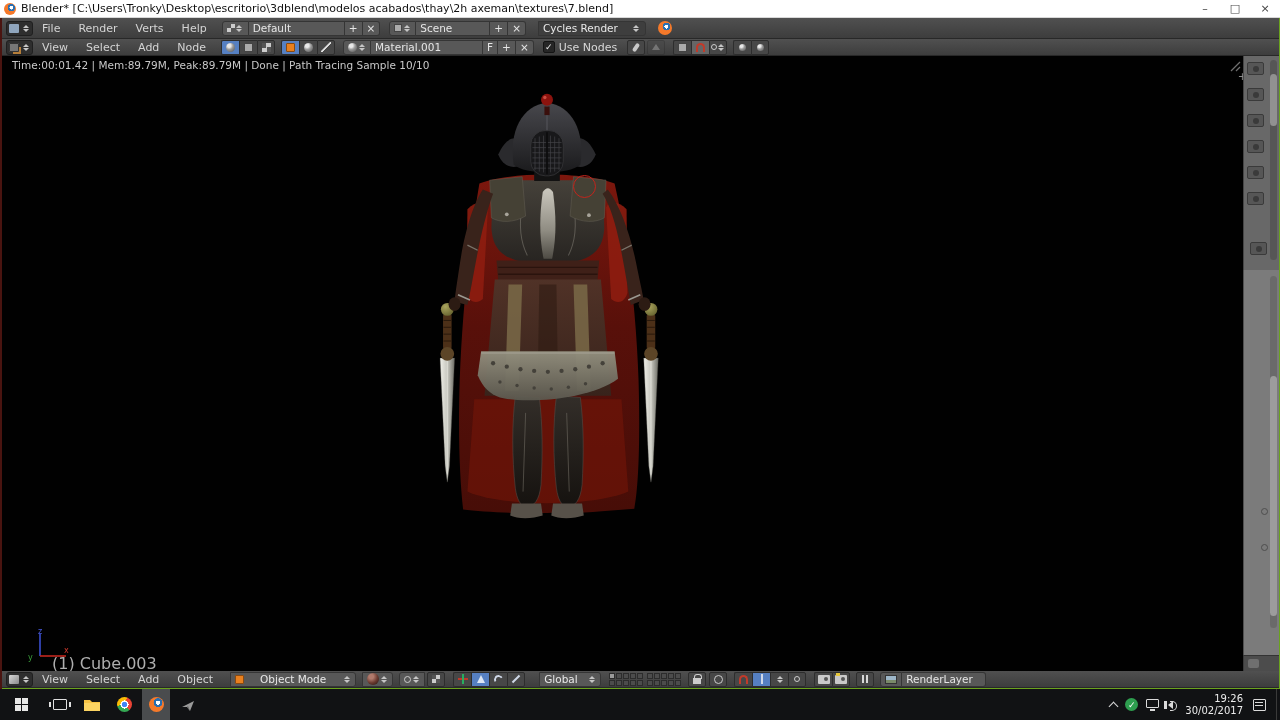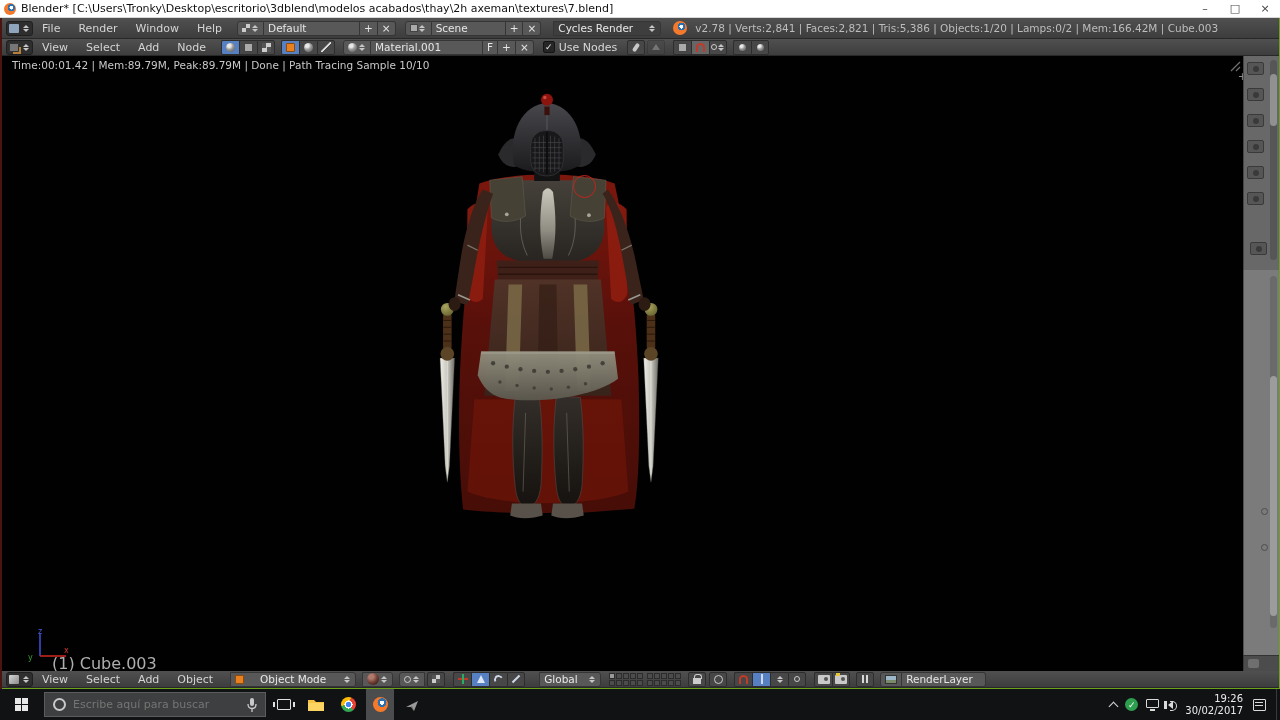--- a/index.html
+++ b/index.html
@@ -167,21 +167,21 @@
     <div class="hdr hdr-info">
       <div class="etype">
         <span class="eicon ei-info"></span>
         <span class="updn">
             <i class="u"></i>
             <i class="d"></i>
           </span>
       </div>
       <span class="menu">File</span>
       <span class="menu">Render</span>
-      <span class="menu">Window</span>
+      <span class="menu">Verts</span>
       <span class="menu">Help</span>
 
       <div class="grp" style="margin-left:6px">
         <span class="seg">
           <span class="checker" style="width:8px;height:8px"></span>
           <span class="updn">
               <i class="u"></i>
               <i class="d"></i>
             </span>
         </span>
@@ -207,21 +207,20 @@
         <span class="seg" style="width:108px; justify-content:space-between; background:#3e3e3e">
           <span class="fieldtxt">Cycles Render</span>
           <span class="updn">
               <i class="u"></i>
               <i class="d"></i>
             </span>
         </span>
       </div>
 
       <div class="blogo"></div>
-      <span class="stats">v2.78 | Verts:2,841 | Faces:2,821 | Tris:5,386 | Objects:1/20 | Lamps:0/2 | Mem:166.42M | Cube.003</span>
     </div>
 
     <div class="hdr hdr-node">
       <div class="etype">
         <span class="eicon ei-node"></span>
         <span class="updn">
             <i class="u"></i>
             <i class="d"></i>
           </span>
       </div>
@@ -656,29 +655,20 @@
 
   <div class="taskbar">
     <div class="tb-start">
       <span class="winlogo">
           <i></i>
           <i></i>
           <i></i>
           <i></i>
         </span>
     </div>
-    <div class="tb-search">
-      <span class="cortana"></span>
-      <input type="text" placeholder="Escribe aquí para buscar" style="">
-      <svg class="micico" width="10" height="14">
-        <rect x="3" y="0" width="4" height="8" rx="2" fill="#c9c9c9"></rect>
-        <path d="M1 6 C1 12 9 12 9 6" stroke="#c9c9c9" stroke-width="1.3" fill="none"></path>
-        <line x1="5" y1="11" x2="5" y2="14" stroke="#c9c9c9" stroke-width="1.3"></line>
-      </svg>
-    </div>
     <div class="tb-ico">
         <span class="tview"></span>
       </div>
     <div class="tb-ico">
       <svg width="16" height="13">
         <path d="M0 2 L6 2 L8 4 L16 4 L16 13 L0 13 Z" fill="#f7c344"></path>
         <path d="M0 5 L16 5 L16 13 L0 13 Z" fill="#fcd462"></path>
       </svg>
     </div>
     <div class="tb-ico">

